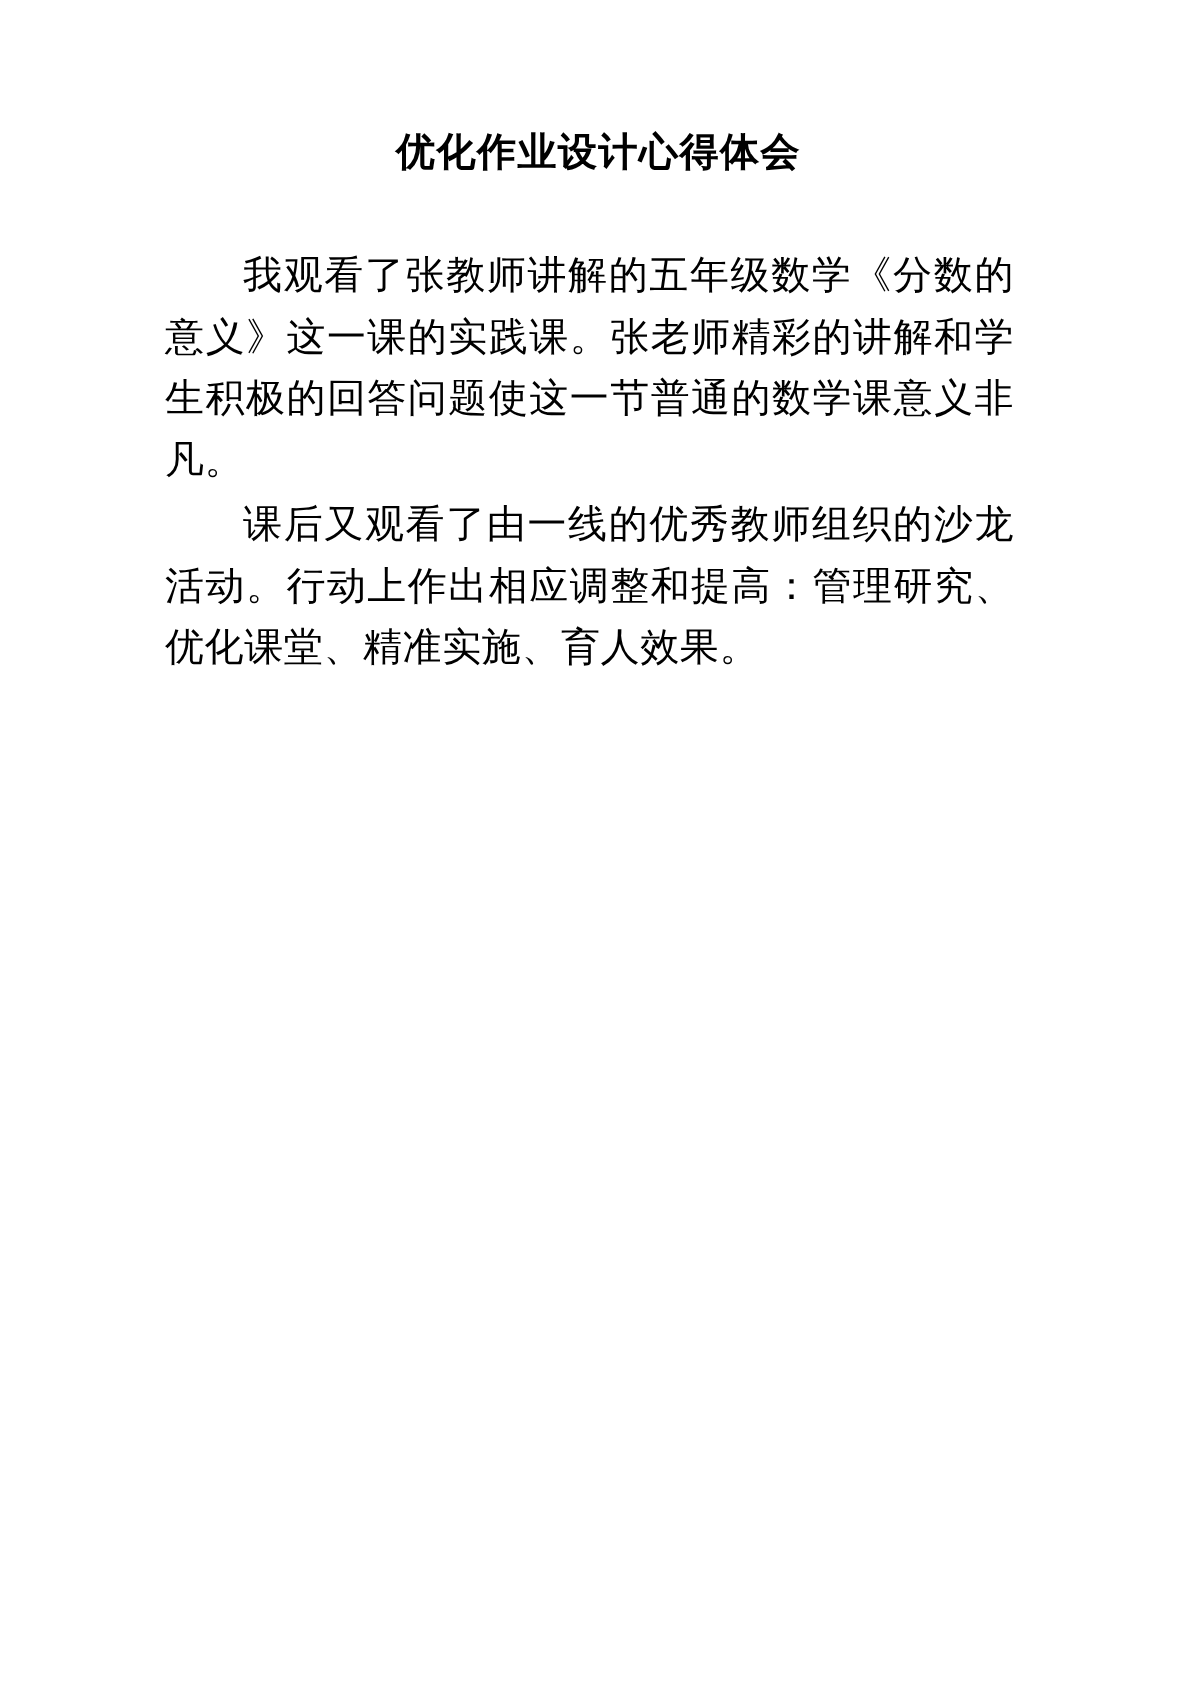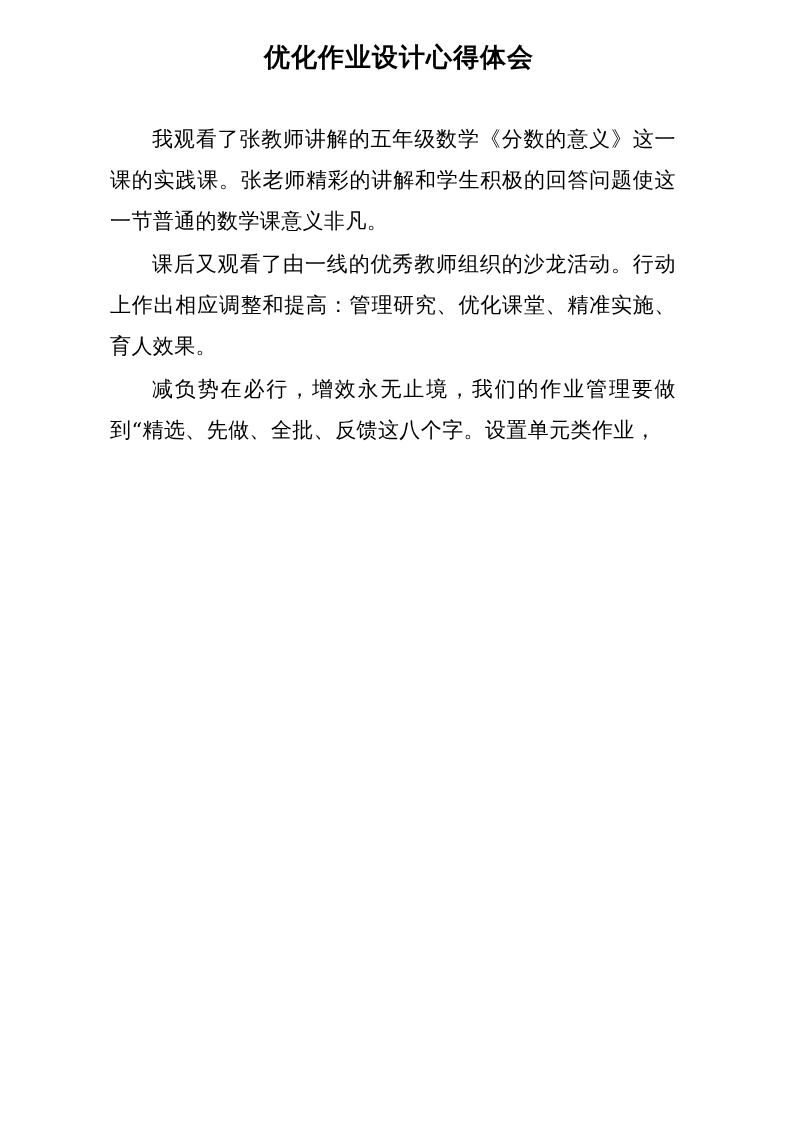--- a/index.html
+++ b/index.html
@@ -12,44 +12,43 @@
     height: 1122px;
     font-family: "DejaVu Serif", serif;
     color: #000000;
     overflow: hidden;
   }
   .page {
     position: relative;
     width: 793px;
     height: 942px;
     box-sizing: border-box;
-    padding: 39px 105px 60px 110px;
+    padding: 84px 105px 60px 110px;
   }
   .doc-title {
     font-family: "DejaVu Sans", sans-serif;
     font-weight: bold;
     font-size: 26px;
     text-align: center;
     letter-spacing: 1px;
     margin: 0 0 44px 0;
     line-height: 1.4;
   }
   .doc-body p {
     margin: 0 12px 2px 0;
-    font-size: 21px;
+    font-size: 26px;
     line-height: 41px;
     text-align: justify;
     text-justify: inter-ideograph;
     text-indent: 2em;
     letter-spacing: 0.4px;
   }
 </style>
 </head>
 <body>
 
 <div class="page">
   <h1 class="doc-title">优化作业设计心得体会</h1>
   <div class="doc-body">
     <p>我观看了张教师讲解的五年级数学《分数的意义》这一课的实践课。张老师精彩的讲解和学生积极的回答问题使这一节普通的数学课意义非凡。</p>
     <p>课后又观看了由一线的优秀教师组织的沙龙活动。行动上作出相应调整和提高：管理研究、优化课堂、精准实施、育人效果。</p>
-    <p>减负势在必行，增效永无止境，我们的作业管理要做到“精选、先做、全批、反馈这八个字。设置单元类作业，</p>
   </div>
 </div>
 
 </body></html>

